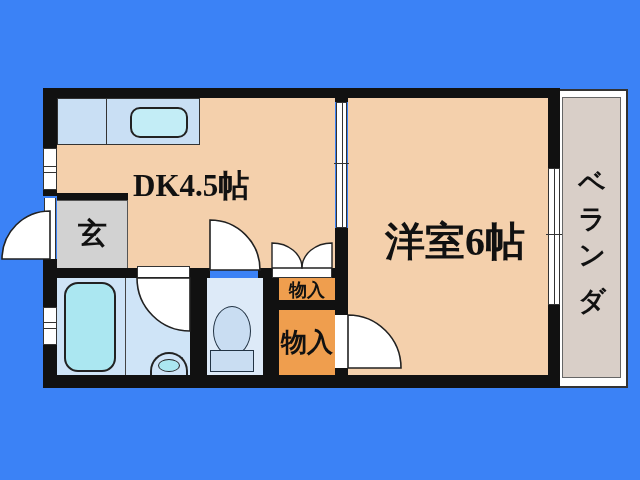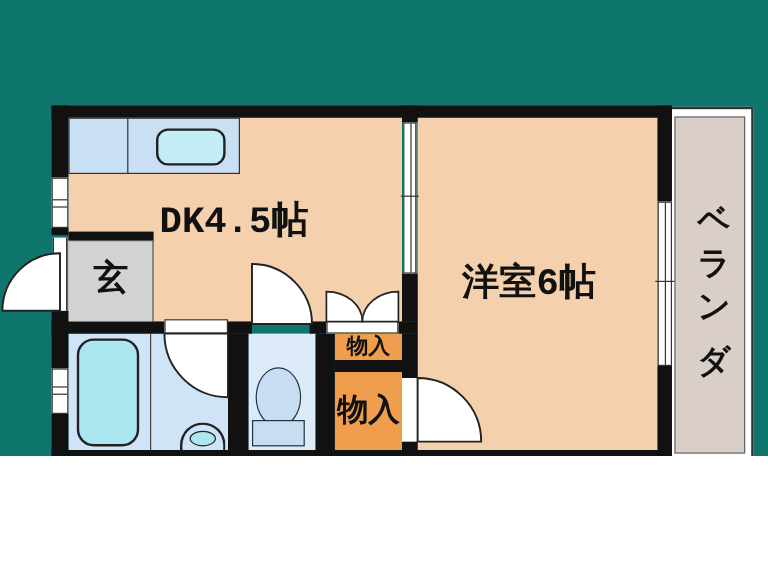--- a/index.html
+++ b/index.html
@@ -1,17 +1,17 @@
 <!DOCTYPE html>
 <html style="--c-floor: #f4d0ac; --c-wall: #111111; --c-entrance_floor: #d2d2d2; --c-washroom: #cfe4f7; --c-toilet_room: #ddeaf8; --c-closet: #ef9e4e; --c-counter: #c9dff4; --c-sink: #c3edf6; --c-tub: #abe7f1; --c-fixture_blue: #c9ddf2; --c-veranda: #d9cfc8; --c-text: #111111;"><head>
 <meta charset="utf-8">
 <style>
   html,body{margin:0;padding:0;background:#fff;}
-  .canvas{position:relative;width:640px;height:380px;background:#0f766e;overflow:hidden;
-          font-family:Liberation Mono, monospace;color:var(--c-text,#111);}
+  .canvas{position:relative;width:640px;height:480px;background:#3b82f6;overflow:hidden;
+          font-family:Liberation Serif, serif;color:var(--c-text,#111);}
   .abs{position:absolute;box-sizing:border-box;}
   
   .floor{z-index:1;}
   .fixture{z-index:2;}
   .wall{z-index:3;background:var(--c-wall,#111);}
   .open{z-index:4;}
   .doors-svg{z-index:5;}
   .label{z-index:6;font-weight:bold;white-space:nowrap;line-height:1;}
   
   .floor-dk,.floor-west{background:var(--c-floor,#f4d0ac);}
@@ -109,18 +109,18 @@
     <path d="M 50 259 L 50 211 A 48 48 0 0 0 2 259 Z" fill="#ffffff" stroke="#222" stroke-width="1.6"></path>
     <path d="M 190 278 L 137 278 A 53 53 0 0 0 190 331 Z" fill="#ffffff" stroke="#222" stroke-width="1.6"></path>
     <path d="M 210 270 L 210 220 A 50 50 0 0 1 260 270 Z" fill="#ffffff" stroke="#222" stroke-width="1.6"></path>
     <path d="M 272 268 L 272 243 A 30 25 0 0 1 302 268 Z" fill="#ffffff" stroke="#222" stroke-width="1.4"></path>
     <path d="M 332 268 L 332 243 A 30 25 0 0 0 302 268 Z" fill="#ffffff" stroke="#222" stroke-width="1.4"></path>
     <path d="M 348 368 L 348 315 A 53 53 0 0 1 401 368 Z" fill="#ffffff" stroke="#222" stroke-width="1.6"></path>
   </svg>
 
   <div class="abs label" style="left:133px;top:170px;font-size:31px;">DK4.5帖</div>
   <div class="abs label" style="left:78px;top:219px;font-size:29px;">玄</div>
-  <div class="abs label" style="left:385px;top:222px;font-size:31px;">洋室6帖</div>
+  <div class="abs label" style="left:385px;top:222px;font-size:40px;">洋室6帖</div>
   <div class="abs label" style="left:279px;top:281px;width:56px;font-size:18px;text-align:center;">物入</div>
   <div class="abs label" style="left:279px;top:330px;width:56px;font-size:26px;text-align:center;">物入</div>
   <div class="abs label vertical-text" style="left:578px;top:152px;font-size:27px;height:215px;">ベランダ</div>
 
 </div>
 
 </body></html>

